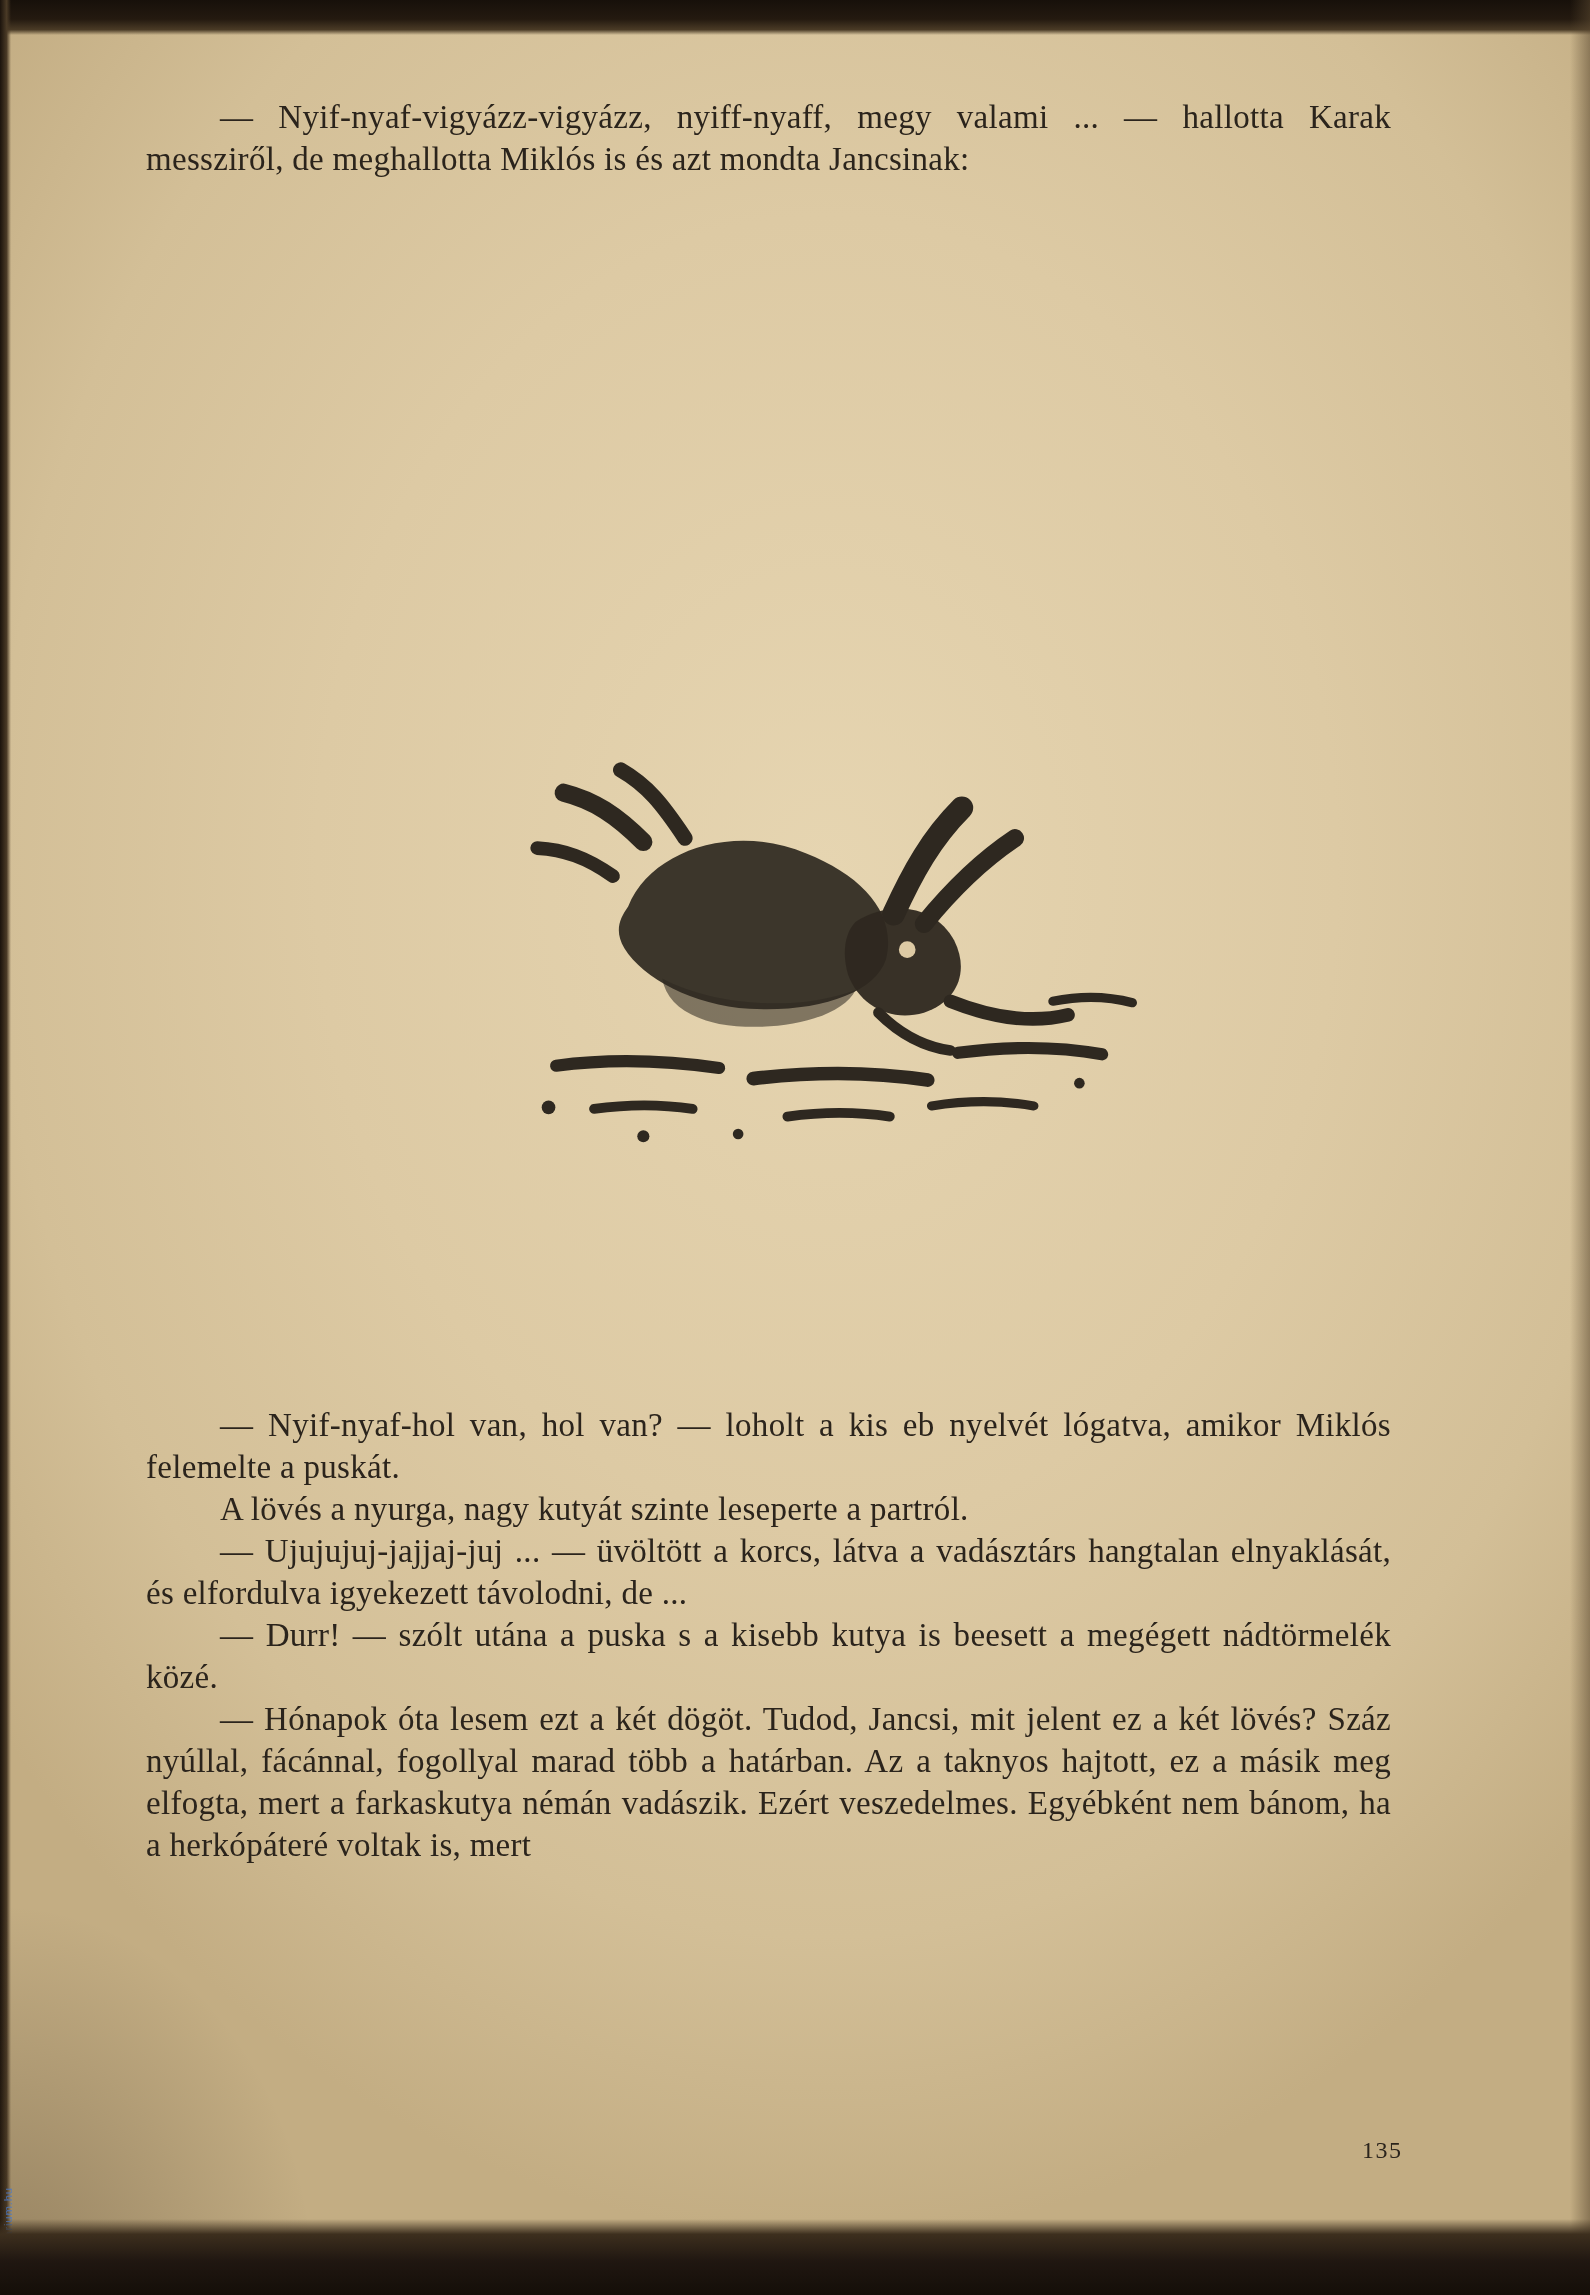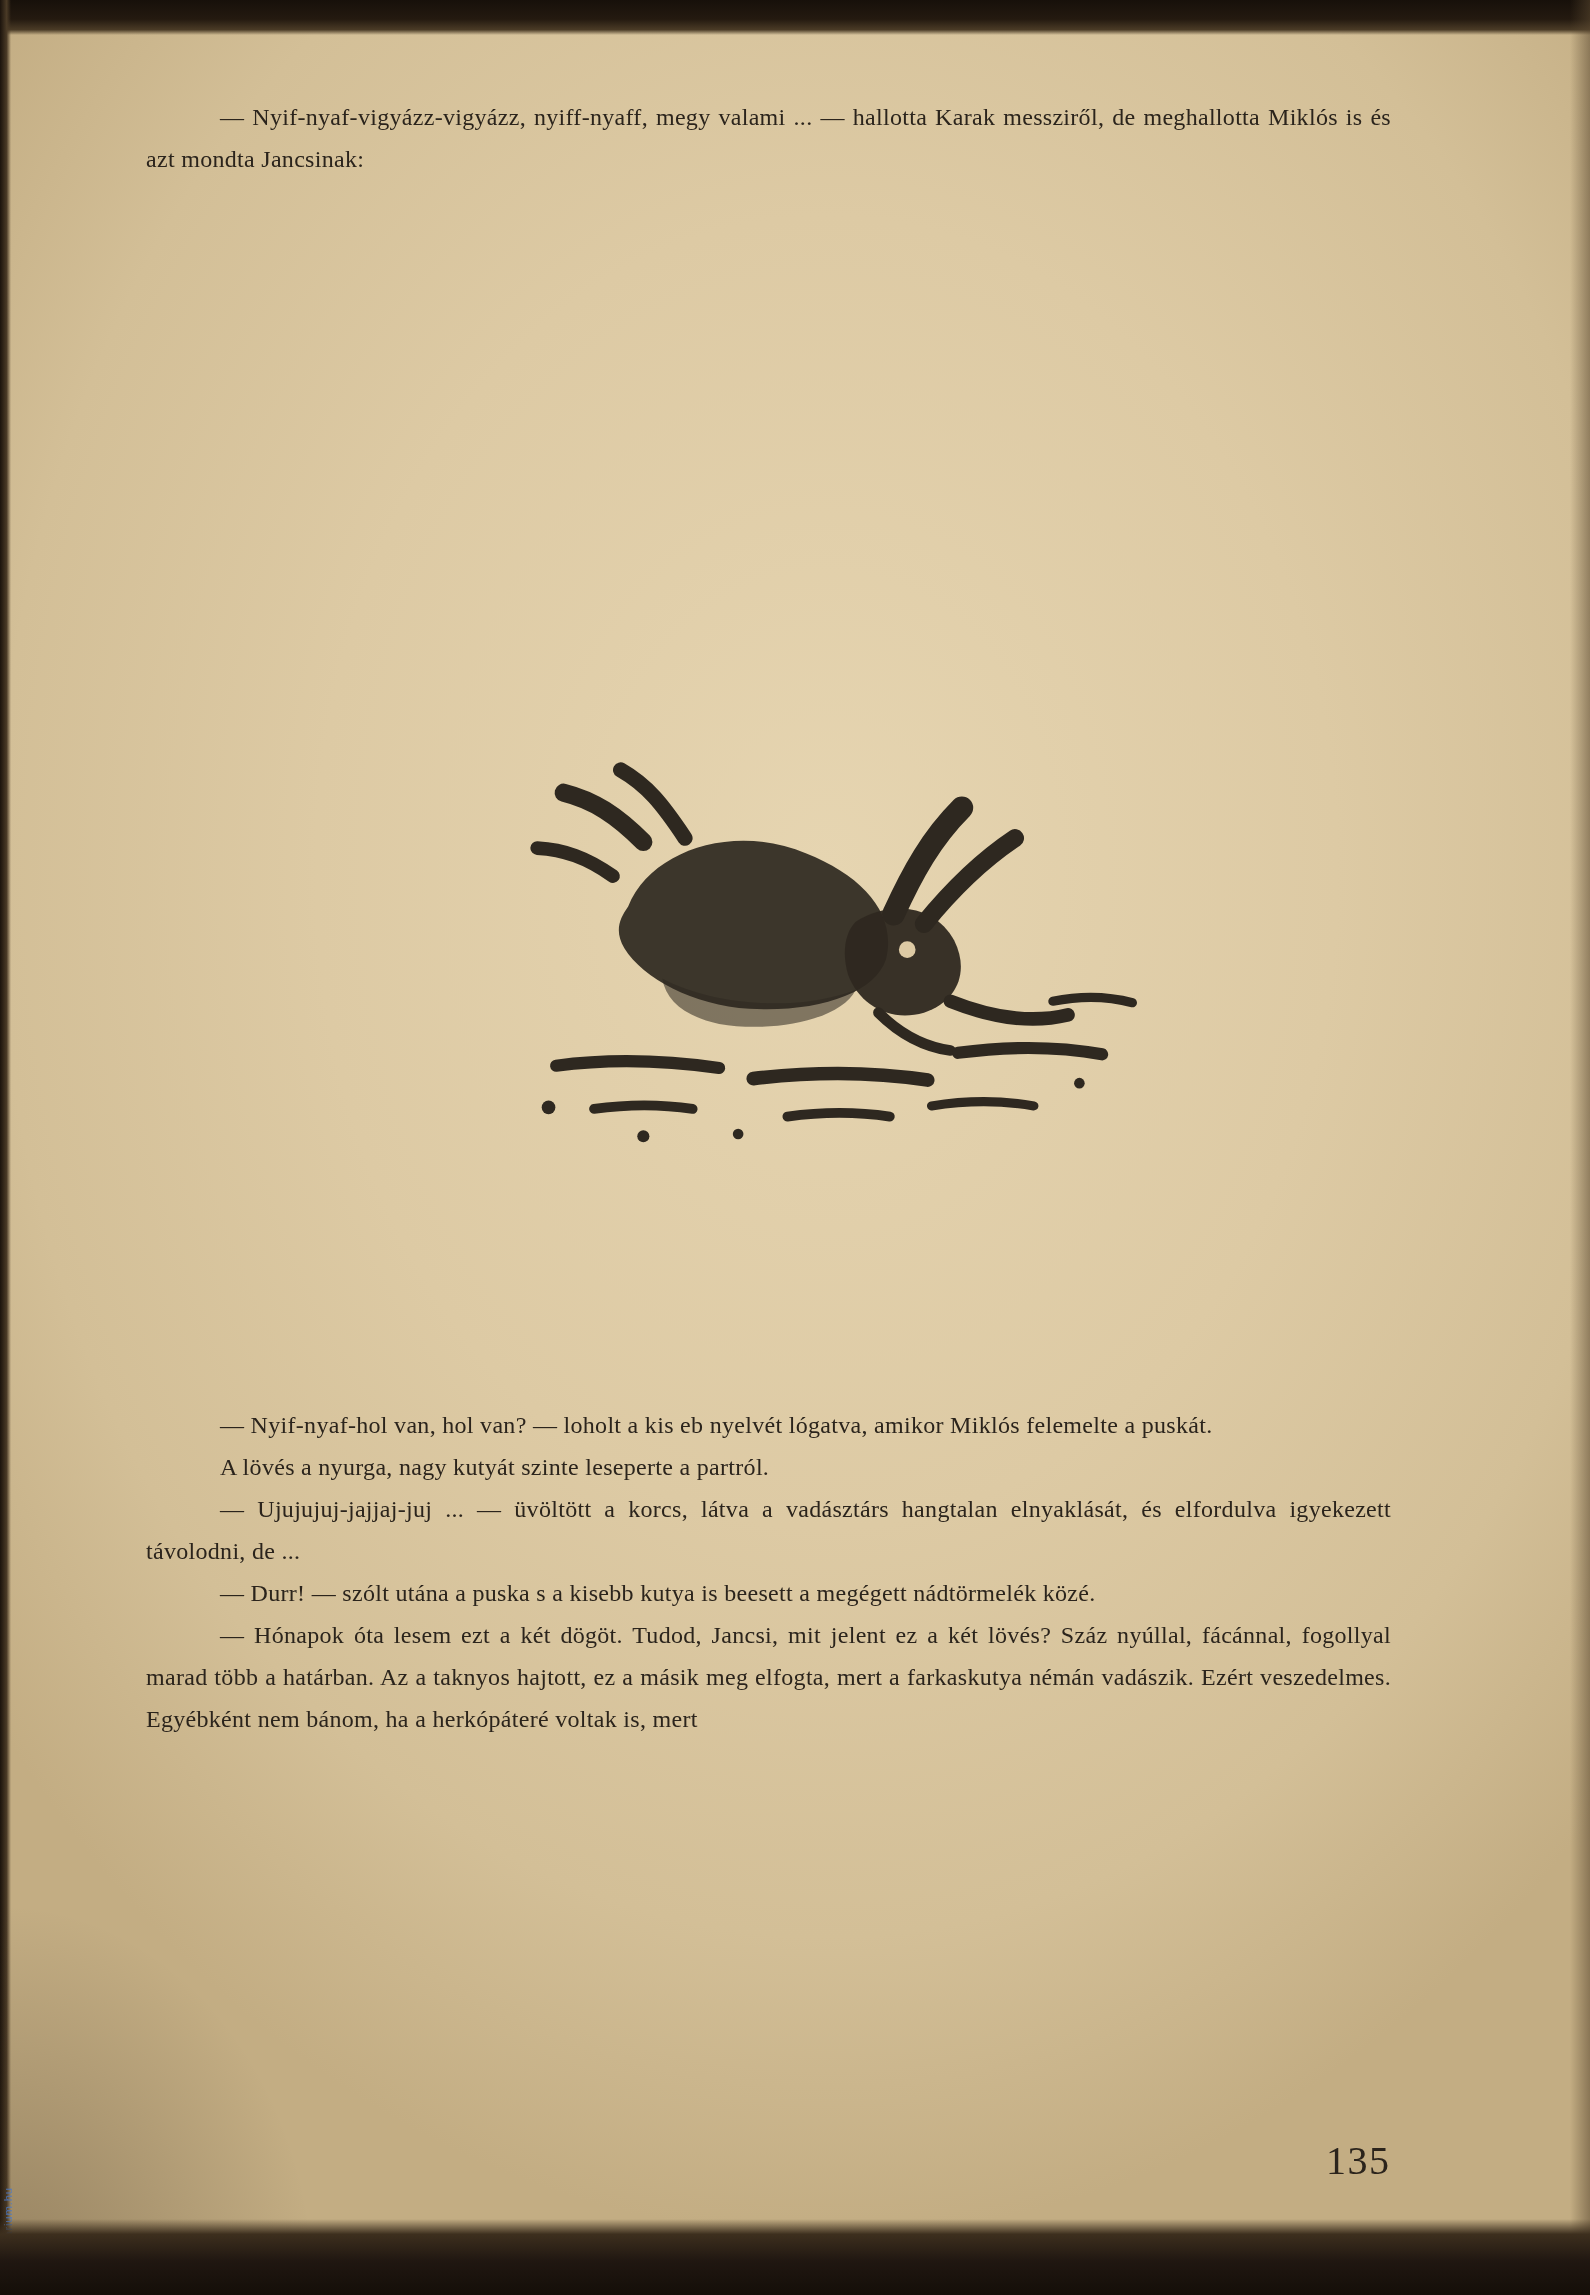--- a/index.html
+++ b/index.html
@@ -32,21 +32,21 @@
   .corner-shade {
     position: absolute; left: 0; bottom: 0; width: 319px; height: 394px;
     background: radial-gradient(ellipse at 0% 100%, rgba(60,45,28,.35) 0%, rgba(60,45,28,0) 70%);
   }
 
   .text-block {
     position: absolute;
     left: 146px;
     width: 1245px;
     color: #2b241c;
-    font-size: 24px;
+    font-size: 33px;
     line-height: 42px;
     text-align: justify;
     letter-spacing: 0.3px;
   }
   .text-block p { margin: 0; text-indent: 74px; }
   #block-top { top: 96px; }
   #block-bottom { top: 1404px; }
 
   .figure-wrap {
     position: absolute;
@@ -54,22 +54,22 @@
     left: 0;
     width: 1590px;
     height: 463px;
     display: flex;
     align-items: center;
     justify-content: center;
   }
   .page-number {
     position: absolute;
     top: 2137px;
-    left: 1326px;
-    font-size: 40px;
+    left: 1362px;
+    font-size: 24px;
     letter-spacing: 1.5px;
     color: #2b241c;
   }
   .watermark {
     position: absolute;
     left: 1.5px;
     bottom: 23px;
     color: #4a79c9;
     font-family: "Liberation Sans", "DejaVu Sans", sans-serif;
     font-size: 11.4px;

